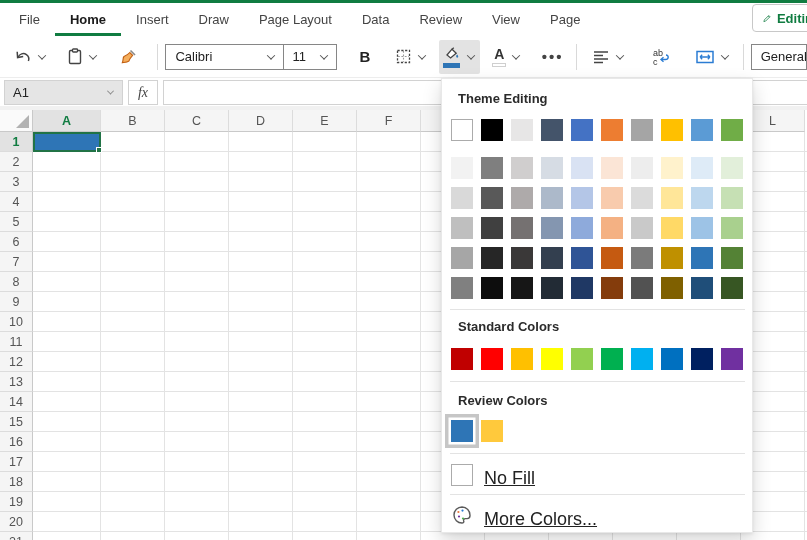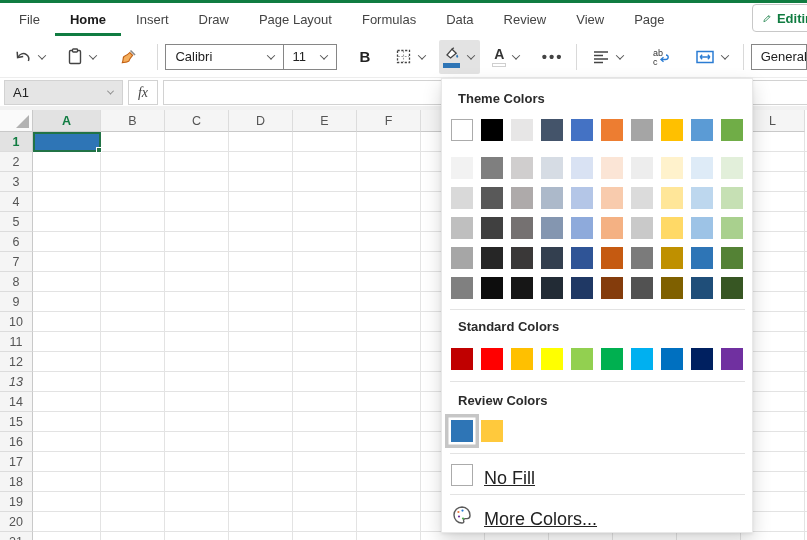--- a/index.html
+++ b/index.html
@@ -68,21 +68,20 @@
 <body>
 
 <div class="topline"></div>
 
 <div class="menubar" id="menubar">
     <div class="menutab">File</div>
     <div class="menutab active">Home</div>
     <div class="menutab">Insert</div>
     <div class="menutab">Draw</div>
     <div class="menutab">Page Layout</div>
-    <div class="menutab">Formulas</div>
     <div class="menutab">Data</div>
     <div class="menutab">Review</div>
     <div class="menutab">View</div>
     <div class="menutab">Page</div>
   </div>
 <div class="editbtn">
   <svg width="15" height="15" viewBox="0 0 16 16">
     <path d="M3 13 L3.8 10.2 L10.8 3.2 L12.8 5.2 L5.8 12.2 Z M10 4 L12 6" fill="none" stroke="#107C41" stroke-width="1.2"></path>
   </svg>
   <span class="lbl">Editing</span>
@@ -239,33 +238,33 @@
     <div class="rowhead" style="top: 62px;">3</div>
     <div class="rowhead" style="top: 82px;">4</div>
     <div class="rowhead" style="top: 102px;">5</div>
     <div class="rowhead" style="top: 122px;">6</div>
     <div class="rowhead" style="top: 142px;">7</div>
     <div class="rowhead" style="top: 162px;">8</div>
     <div class="rowhead" style="top: 182px;">9</div>
     <div class="rowhead" style="top: 202px;">10</div>
     <div class="rowhead" style="top: 222px;">11</div>
     <div class="rowhead" style="top: 242px;">12</div>
-    <div class="rowhead" style="top: 262px; font-style: italic;">13</div>
+    <div class="rowhead" style="top: 262px;">13</div>
     <div class="rowhead" style="top: 282px;">14</div>
     <div class="rowhead" style="top: 302px;">15</div>
     <div class="rowhead" style="top: 322px;">16</div>
     <div class="rowhead" style="top: 342px;">17</div>
     <div class="rowhead" style="top: 362px;">18</div>
     <div class="rowhead" style="top: 382px;">19</div>
     <div class="rowhead" style="top: 402px;">20</div>
     <div class="rowhead" style="top: 422px;">21</div>
   </div>
 
 <div class="panel" id="panel">
-  <div class="ptitle" style="top:12px">Theme Colors</div>
+  <div class="ptitle" style="top:12px">Theme Editing</div>
   <div class="ptitle" style="top:240px">Standard Colors</div>
   <div class="ptitle" style="top:314px">Review Colors</div>
   <div class="pdiv" style="top:230px"></div>
   <div class="pdiv" style="top:302px"></div>
   <div class="pdiv" style="top:374px"></div>
   <div class="pdiv" style="top:415px"></div>
 
   <div class="swatch bordered" style="left:9px;top:385px;background:#fff"></div>
   <div class="prowlabel" style="top:389px">No Fill</div>
 

